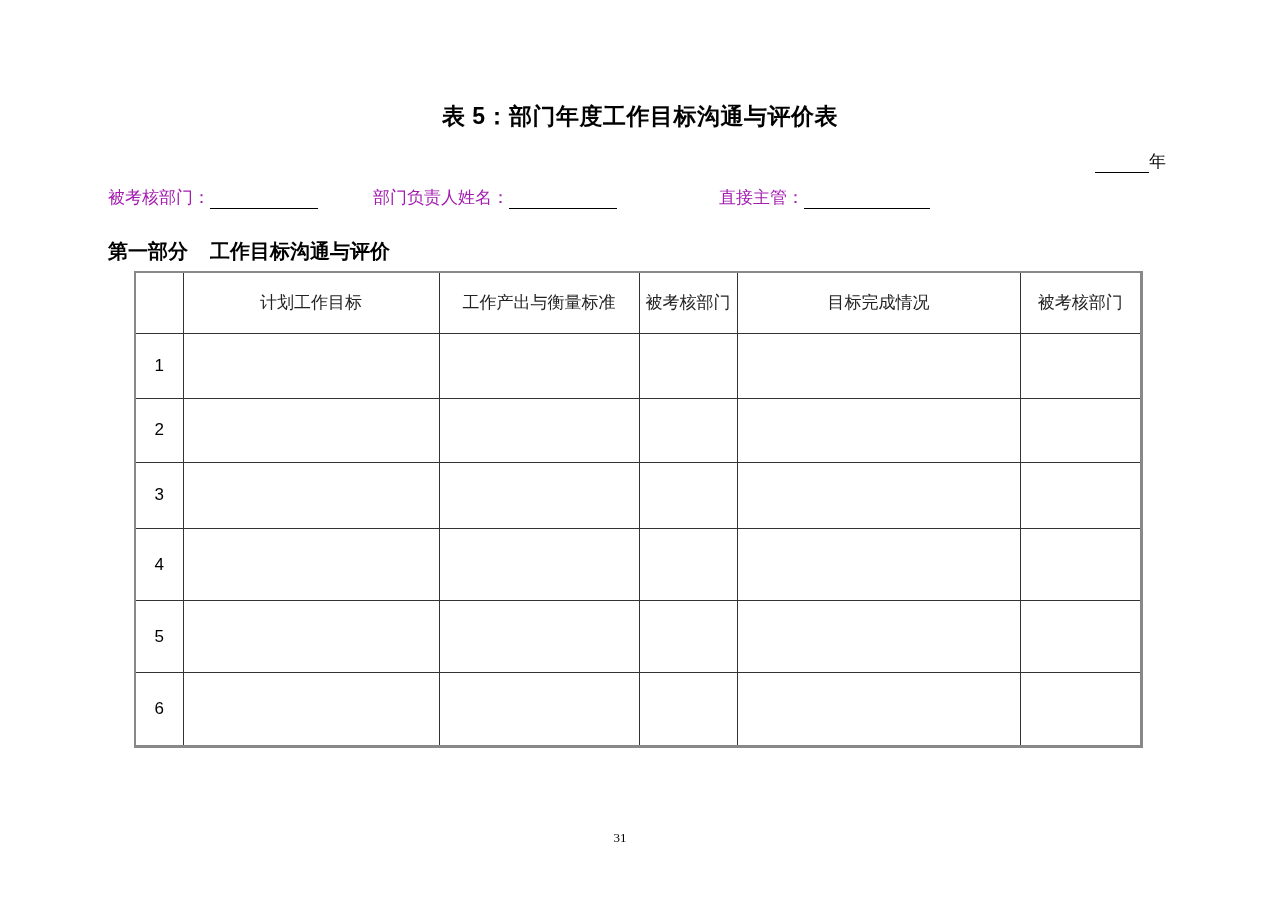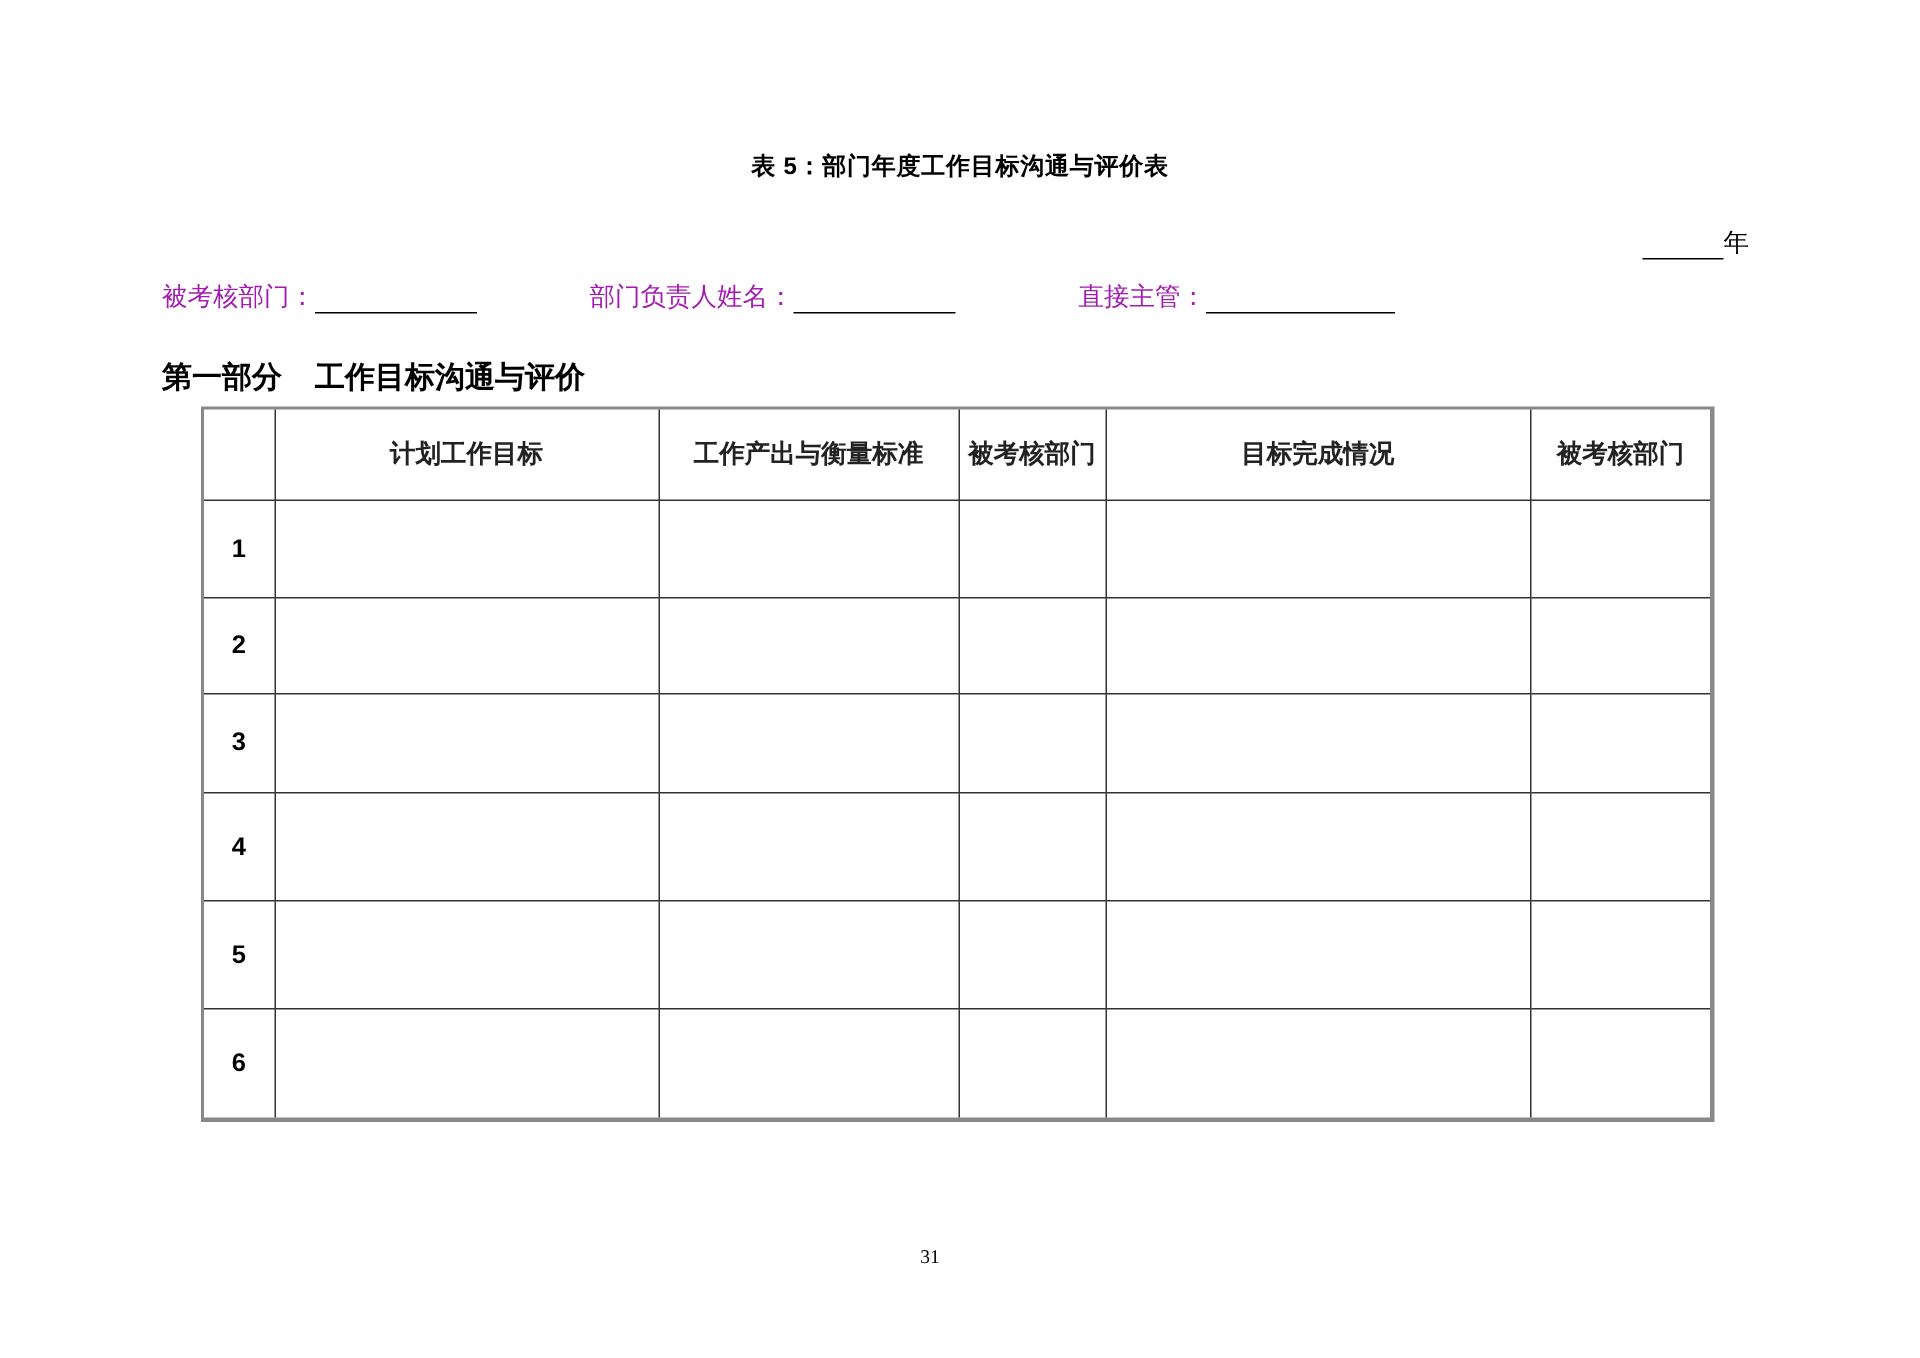--- a/index.html
+++ b/index.html
@@ -1,52 +1,52 @@
 <!DOCTYPE html>
 <html><head>
   <meta charset="utf-8">
   <style>
     html, body { margin: 0; padding: 0; background: #ffffff; }
     body { width: 1280px; height: 905px; position: relative; overflow: hidden;
            font-family: "Liberation Serif", "DejaVu Serif", serif; color: #000; }
     .title { position: absolute; top: 101px; left: 0; width: 1280px; text-align: center;
-             font-family: "Liberation Sans", "DejaVu Sans", sans-serif; font-size: 16px;
+             font-family: "Liberation Sans", "DejaVu Sans", sans-serif; font-size: 23px;
              font-weight: bold; letter-spacing: 0.5px; }
     .year { position: absolute; top: 150px; left: 1095px; font-size: 17px; }
     .year .blank { display: inline-block; width: 54px; border-bottom: 1.5px solid #000; height: 18px; vertical-align: bottom; }
     .meta { position: absolute; top: 186px; font-size: 17px; color: #a21caf; }
     .meta .blank { display: inline-block; border-bottom: 1.5px solid #000; height: 18px; vertical-align: bottom; }
     .section { position: absolute; top: 238px; left: 108px; font-size: 20px; font-weight: bold;
                font-family: "Liberation Sans", "DejaVu Sans", sans-serif; }
     .section .gap { display: inline-block; width: 22px; }
     .tbl-wrap { position: absolute; left: 134px; top: 271px; width: 1004px; height: 472px;
                 border: 2px solid #888; border-right-width: 3px; border-bottom-width: 3px; }
     table { border-collapse: collapse; width: 100%; height: 100%; table-layout: fixed; }
-    td, th { border: 1px solid #333; padding: 0; font-weight: bold; }
+    td, th { border: 1px solid #333; padding: 0; font-weight: normal; }
     tr:first-child td, tr:first-child th { border-top: none; }
     tr td:first-child, tr th:first-child { border-left: none; }
     tr td:last-child, tr th:last-child { border-right: none; }
     tr:last-child td { border-bottom: none; }
     th { font-size: 17px; color: #222; text-align: center; }
     td.num { text-align: center; font-family: "Liberation Sans", "DejaVu Sans", sans-serif; font-size: 17px; }
     .pageno { position: absolute; top: 830px; left: 0; width: 1240px; text-align: center; font-size: 13px; }
   </style>
 </head>
 <body>
 
 <div class="title">表 5：部门年度工作目标沟通与评价表</div>
 
 <div class="year">
   <span class="blank"></span><span>年</span>
 </div>
 
 <div class="meta" style="left:108px;">
   <span>被考核部门：</span><span class="blank" style="width:108px;"></span>
 </div>
-<div class="meta" style="left:373px;margin-left:20px;">
+<div class="meta" style="left:373px;">
   <span>部门负责人姓名：</span><span class="blank" style="width:108px;"></span>
 </div>
 <div class="meta" style="left:674px;margin-left:45px;">
   <span>直接主管：</span><span class="blank" style="width:126px;"></span>
 </div>
 
 <div class="section">
   <span>第一部分</span><span class="gap"></span><span>工作目标沟通与评价</span>
 </div>
 

